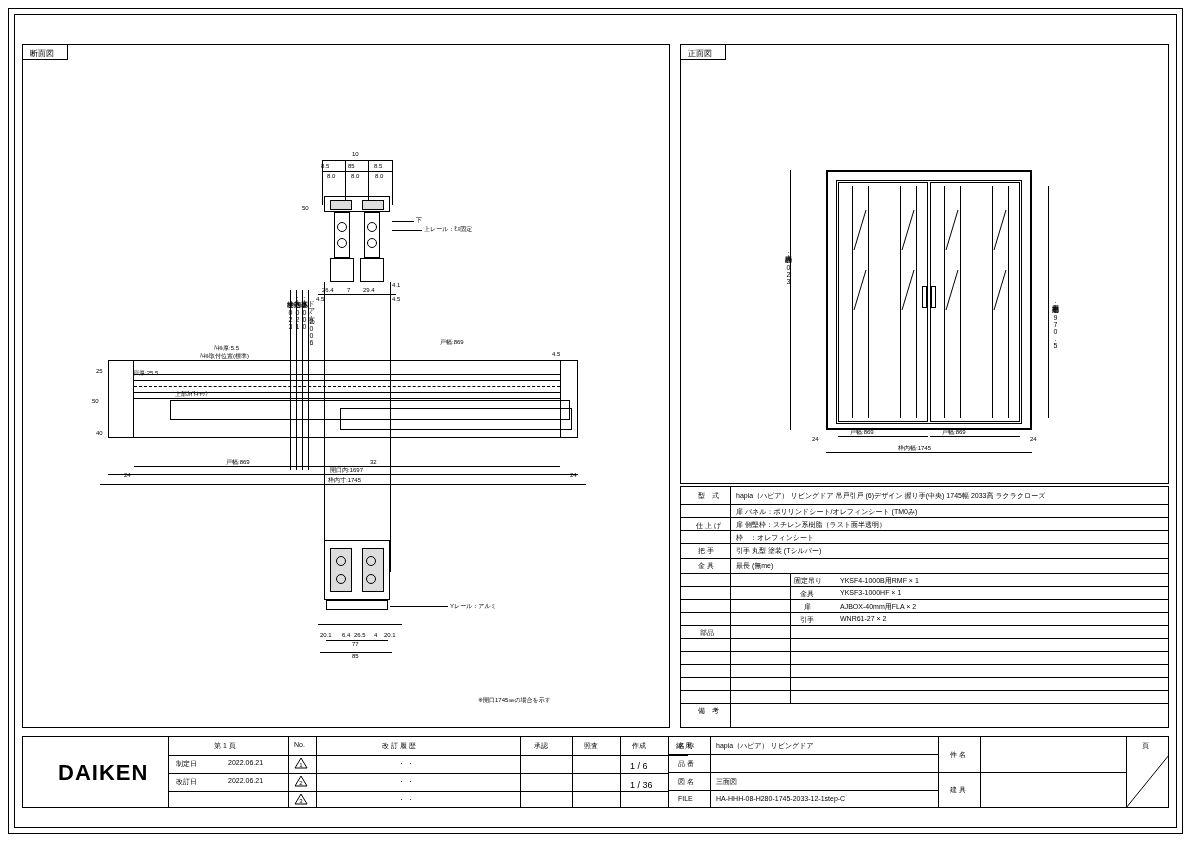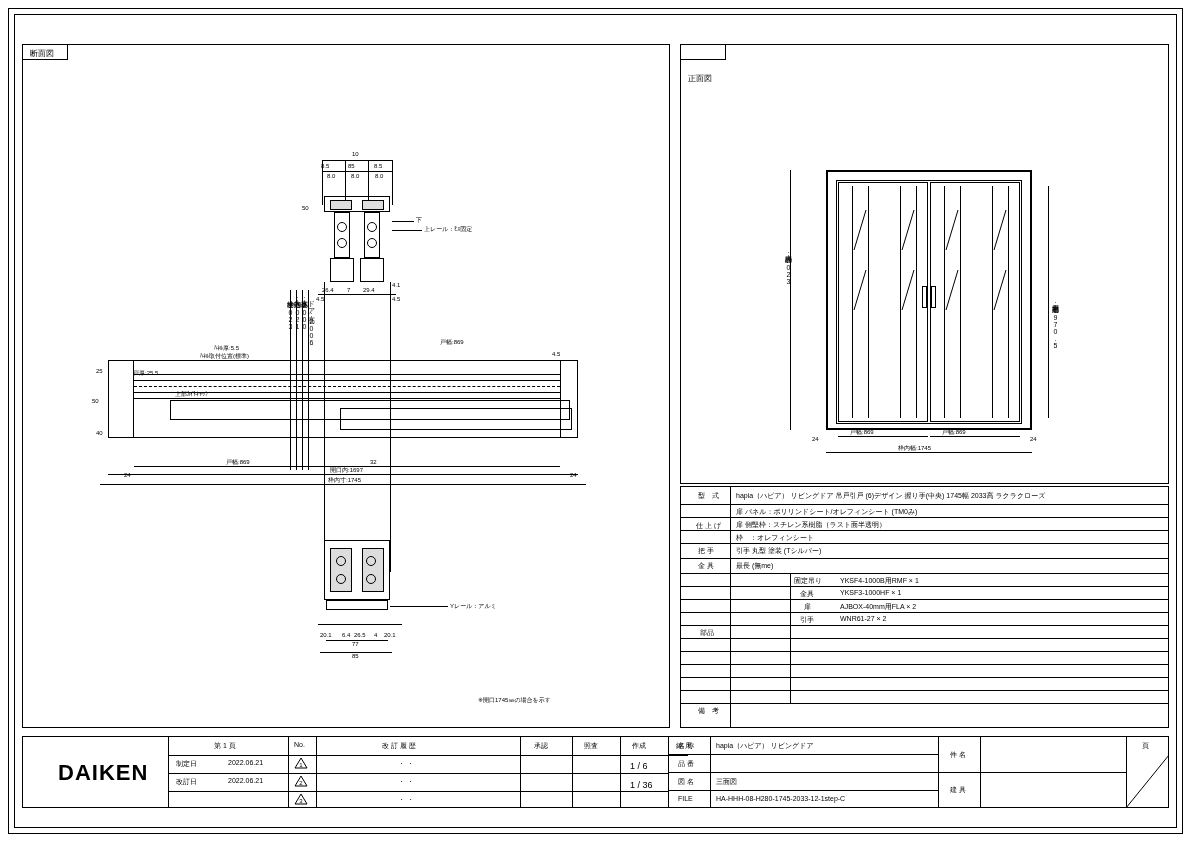--- a/index.html
+++ b/index.html
@@ -133,21 +133,21 @@
   <div class="ln hl" style="left:320px;top:652px;width:72px;"></div>
   <div class="dim" style="left:352px;top:653px;">85</div>
 
   <div class="dim" style="left:450px;top:602px;">Yレール：アルミ</div>
   <div class="ln hl" style="left:390px;top:606px;width:58px;"></div>
 
   <div class="dim" style="left:478px;top:696px;">※開口1745㎜の場合を示す</div>
 
   <div class="brd" style="left:680px;top:44px;width:489px;height:440px;"></div>
   <div class="box" style="left:680px;top:44px;width:46px;height:16px;"></div>
-  <div class="ttl" style="left:688px;top:48px;margin-top:25px;">正面図</div>
+  <div class="ttl" style="left:688px;top:48px;">正面図</div>
 
   <div class="box" style="left:826px;top:170px;width:206px;height:260px;border-width:2px;"></div>
   <div class="box" style="left:836px;top:180px;width:186px;height:244px;"></div>
 
   <div class="box" style="left:838px;top:182px;width:90px;height:240px;"></div>
   <div class="box" style="left:930px;top:182px;width:90px;height:240px;"></div>
 
   <div class="ln vl" style="left:852px;top:186px;height:232px;"></div>
   <div class="ln vl" style="left:868px;top:186px;height:232px;"></div>
   <div class="ln vl" style="left:900px;top:186px;height:232px;"></div>

